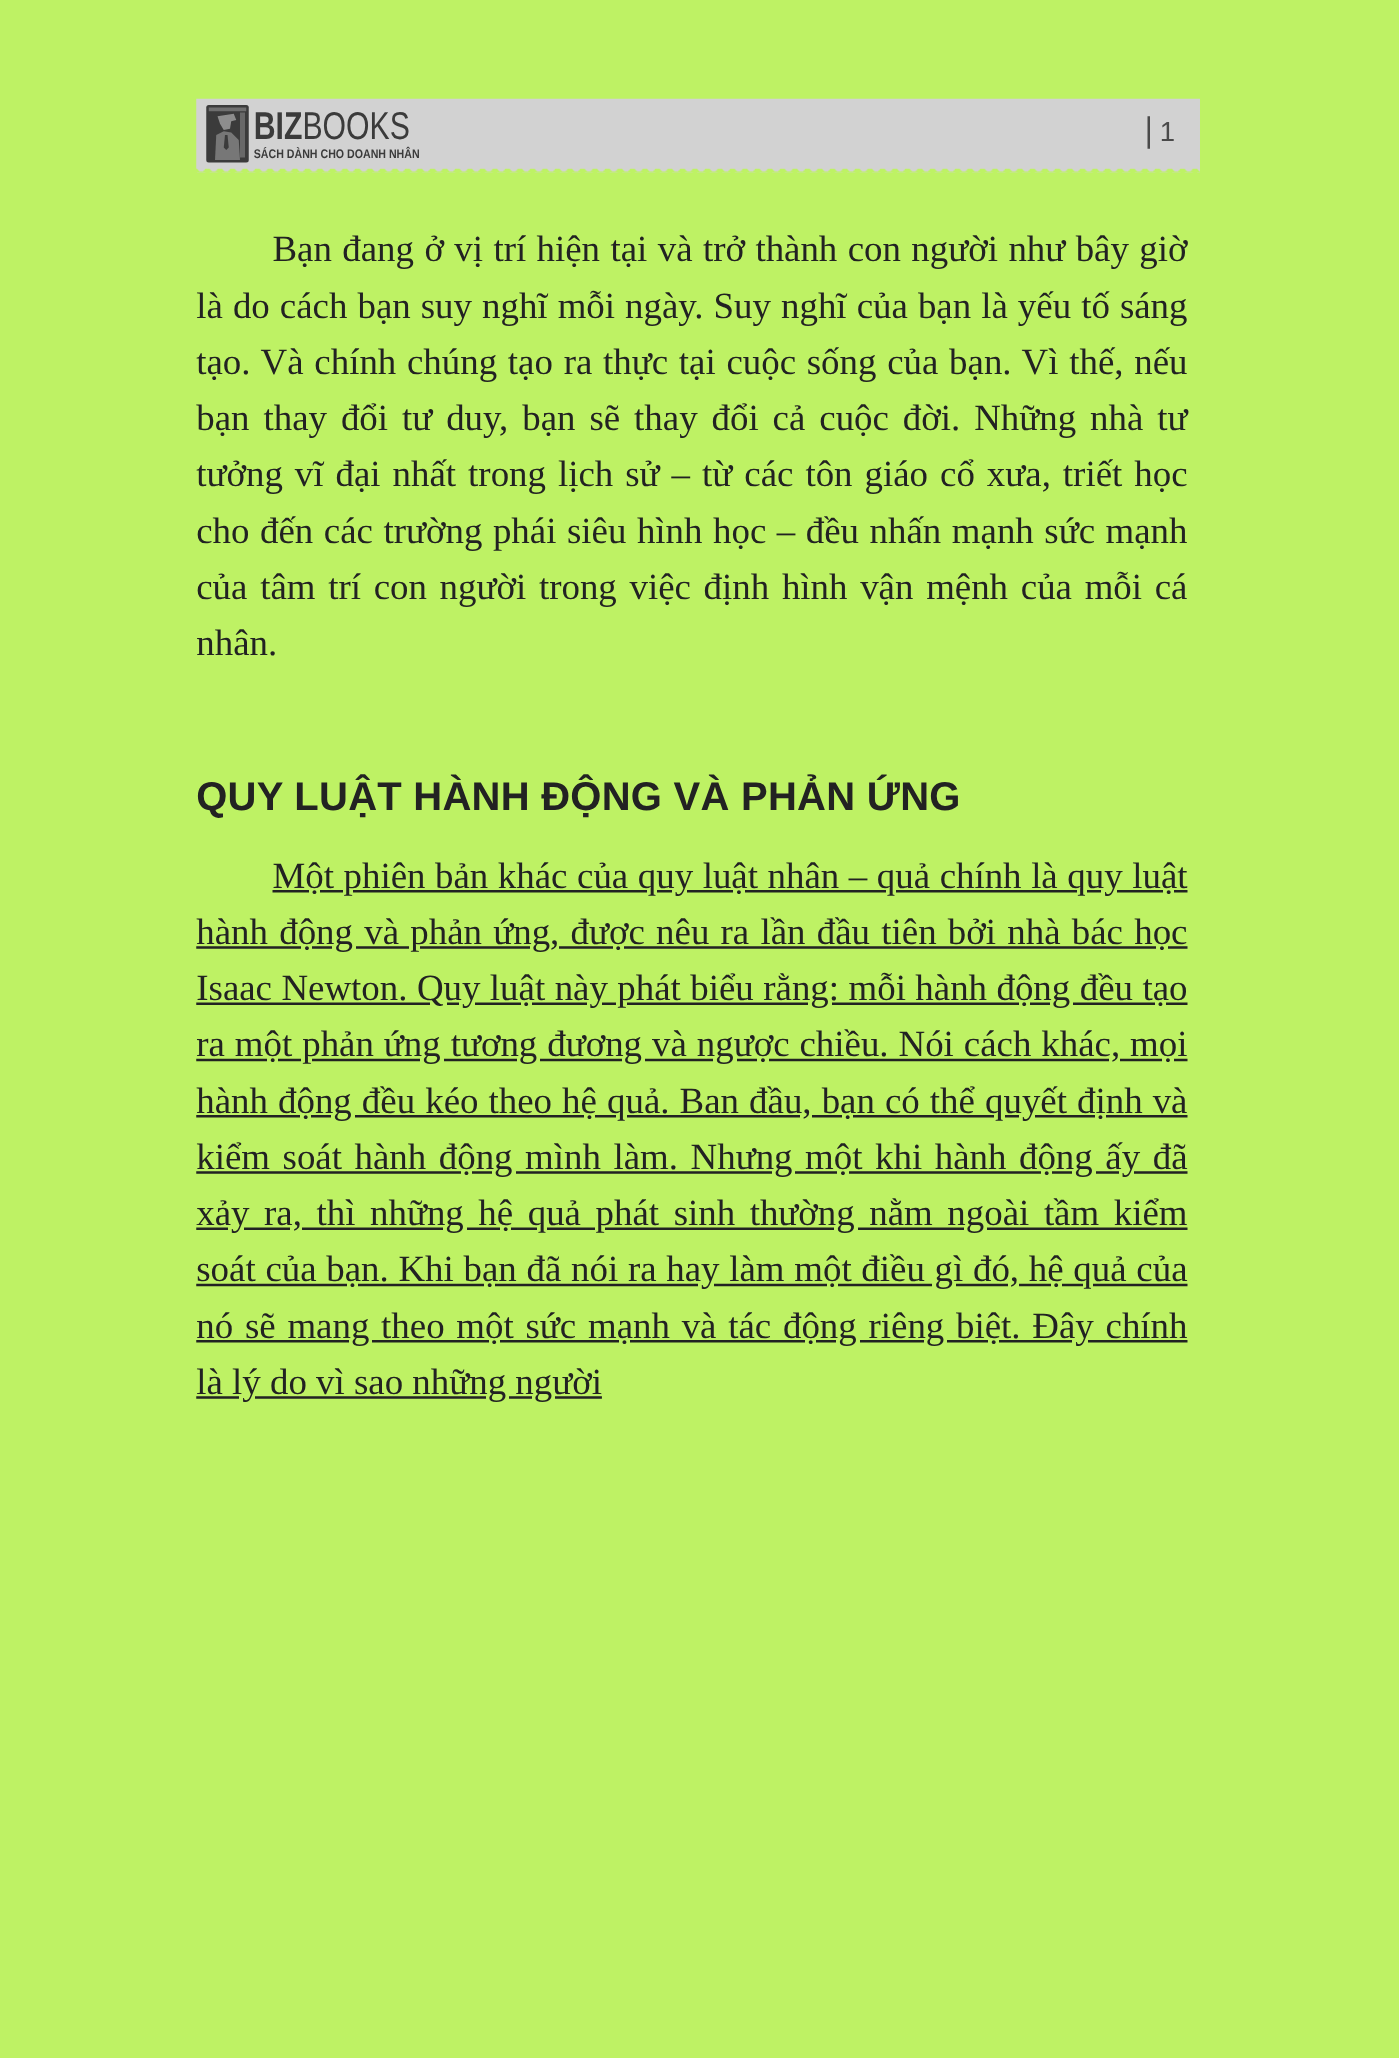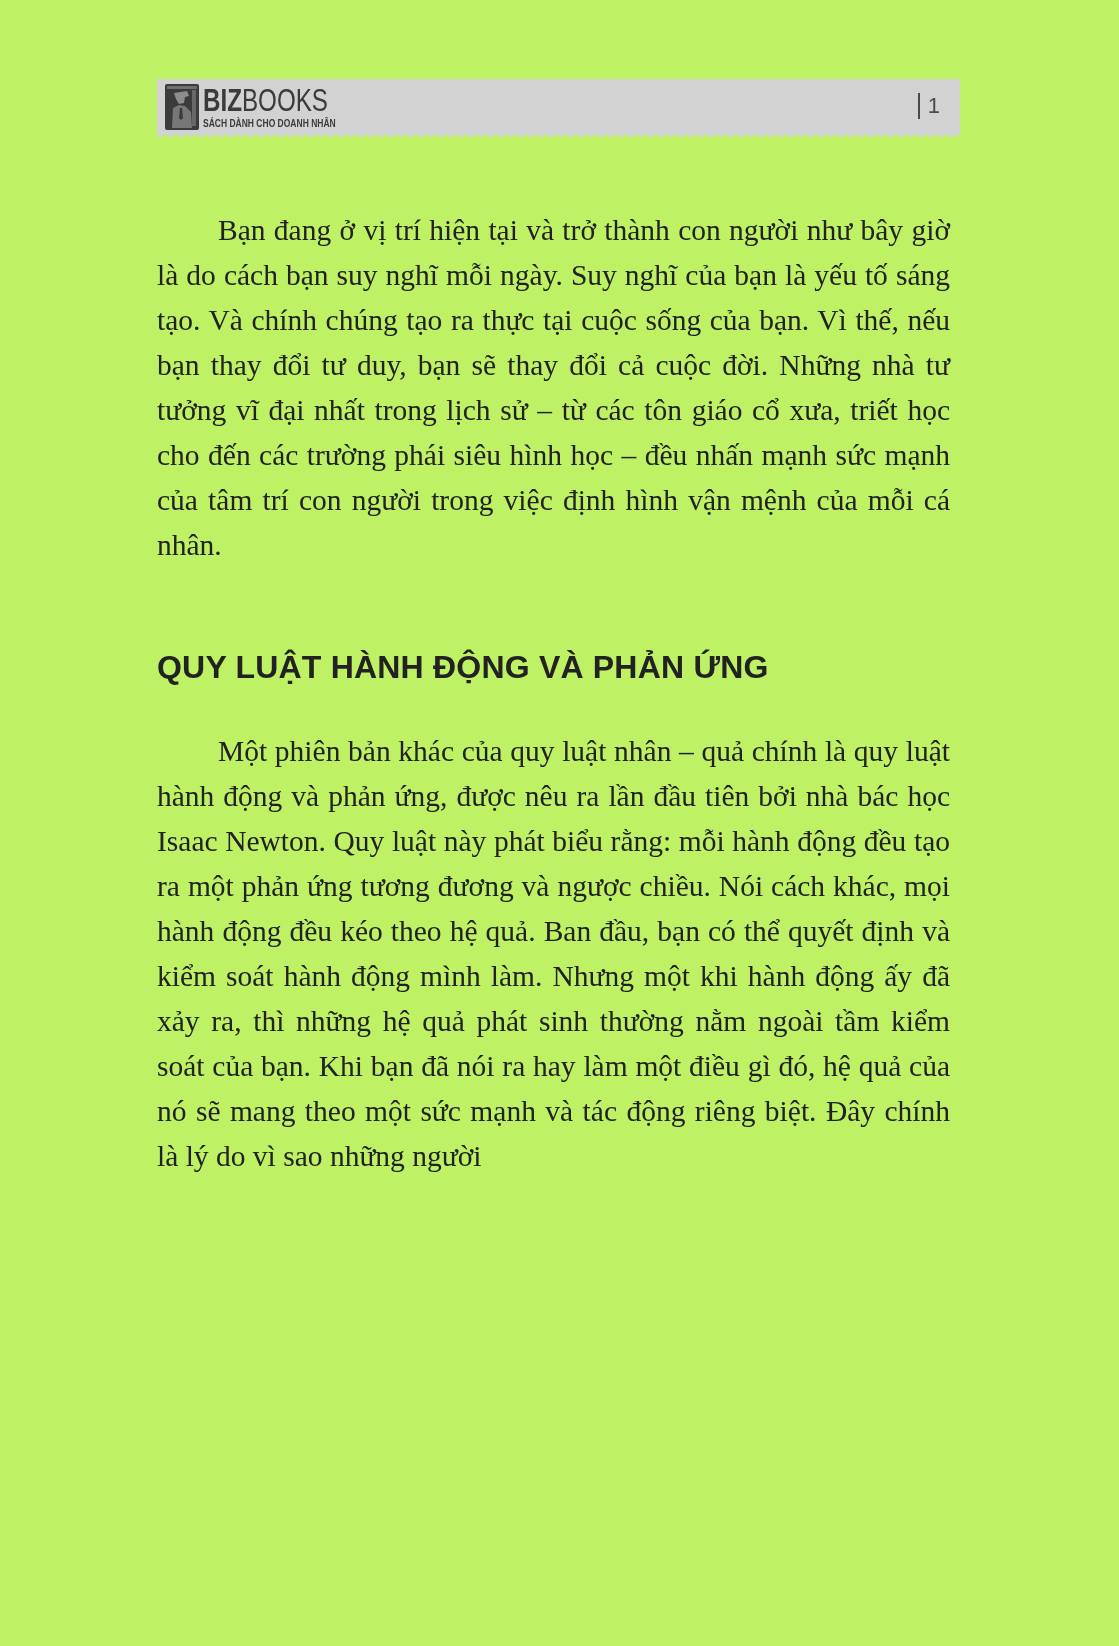--- a/index.html
+++ b/index.html
@@ -38,26 +38,26 @@
   .page-number .bar { width: 2px; height: 26px; background: #4a4a4a; margin-right: 8px; }
 
   .content {
     position: absolute; left: 157px; top: 178px; width: 793px;
     font-family: "Liberation Serif", serif; font-size: 29.5px; line-height: 45px; color: #222222;
     text-align: justify;
   }
   .para { margin: 0; }
   .para.indent { text-indent: 61px; }
   .p1 { }
-  .p2 { margin-top: 30px; }
+  .p2 { margin-top: 0; }
   .heading {
     font-family: "Liberation Sans", sans-serif; font-weight: bold; font-size: 32px; line-height: 36px;
     color: #222222; margin: 81px 0 0 0; letter-spacing: 0.2px; text-align: left;
   }
-  .p3 { margin-top: 44px; }
+  .p3 { margin-top: 24px; text-decoration: underline; }
 </style>
 </head>
 <body>
 
 <div class="page">
 
   <div class="header">
     <div class="logo">
       <div class="logo-icon">
         <svg width="34" height="46" viewBox="0 0 34 46">

